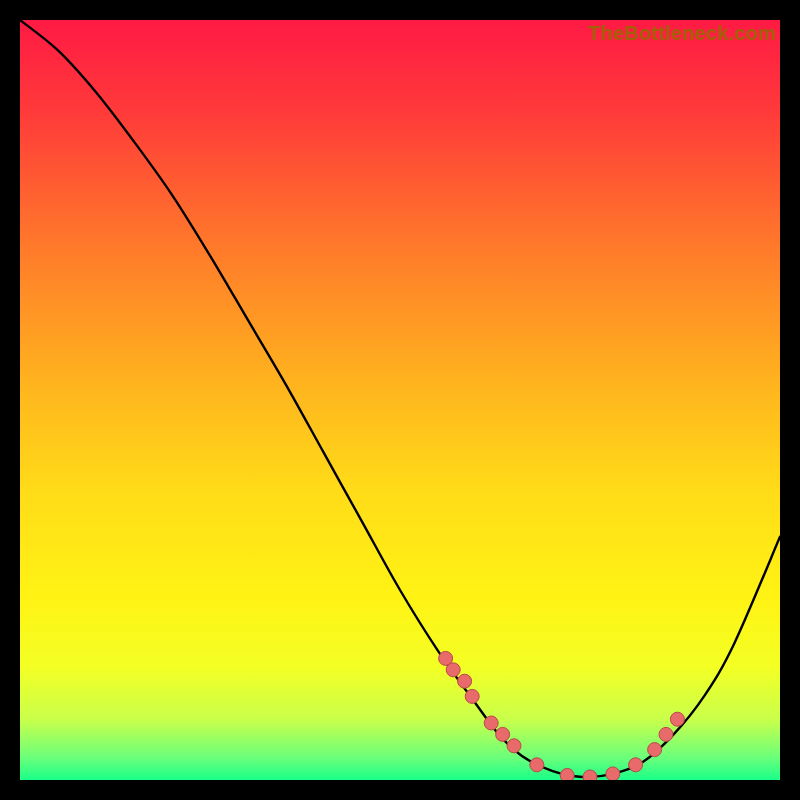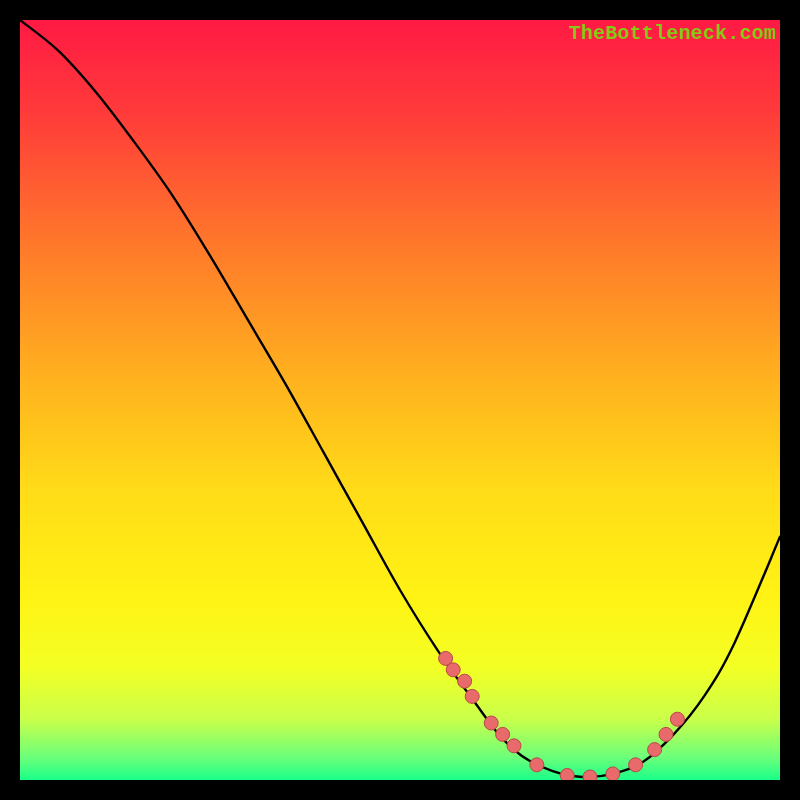--- a/index.html
+++ b/index.html
@@ -16,24 +16,24 @@
     position: absolute;
     left: 0;
     top: 0;
     width: 760px;
     height: 760px;
   }
   .watermark {
     position: absolute;
     top: 2px;
     right: 4px;
-    font-family: Liberation Mono, monospace;
+    font-family: Liberation Sans, sans-serif;
     font-size: 20px;
     font-weight: bold;
-    color: #84cc16;
+    color: #a16207;
     z-index: 10;
     letter-spacing: 0.2px;
   }
   svg { display: block; }
 </style>
 </head>
 <body>
 
 <div class="frame">
   <div class="watermark">TheBottleneck.com</div>

